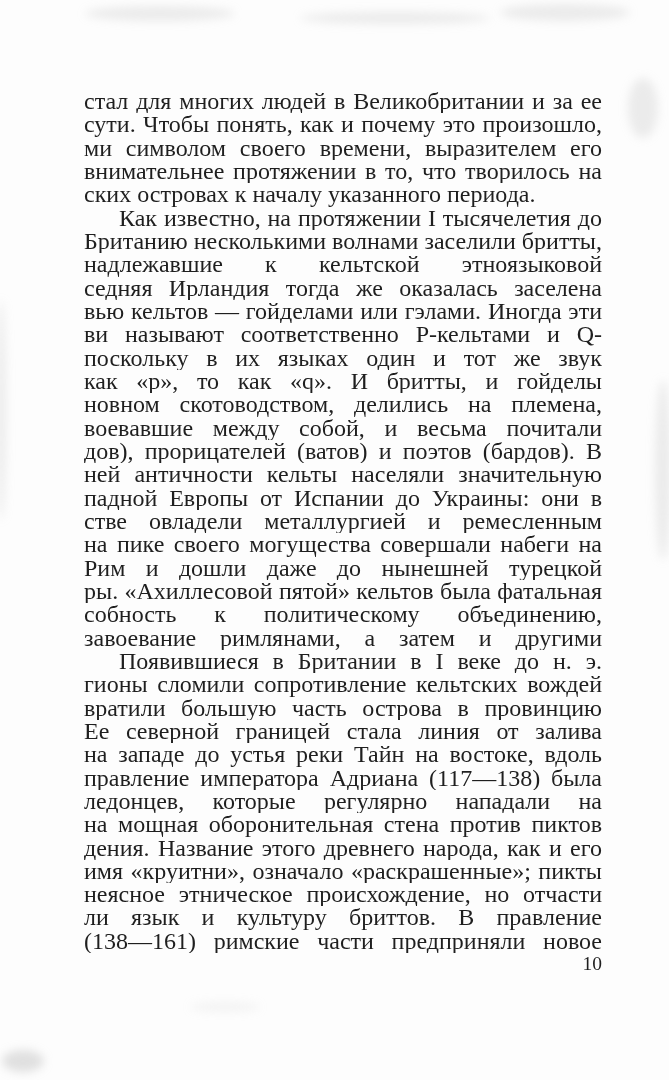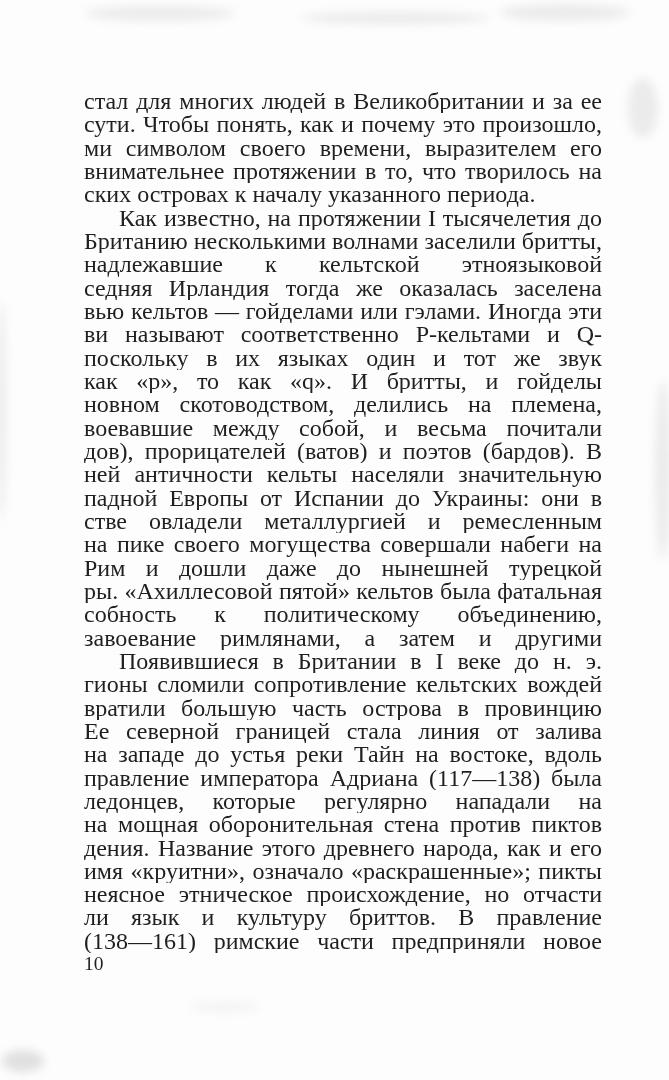--- a/index.html
+++ b/index.html
@@ -23,21 +23,21 @@
     height:23.33px;
     overflow:hidden;
     text-align:justify;
     text-align-last:justify;
   }
   .ln.end{text-align-last:left;}
   .ln.ind{text-indent:35px;}
   .page-num{
     position:absolute;
     top:952px;left:84px;width:518px;
-    text-align:left;
+    text-align:right;
     font-size:19.5px;
     line-height:23px;
   }
   
   .noise{
     position:absolute;
     background:rgba(175,175,175,0.22);
     border-radius:50%;
     filter:blur(5px);
     pointer-events:none;

